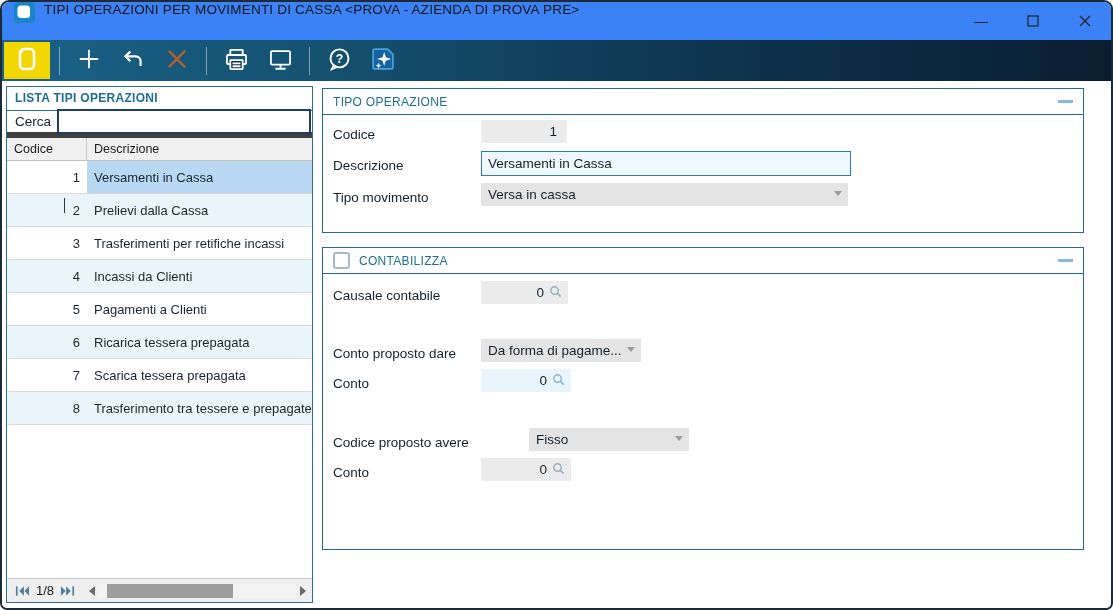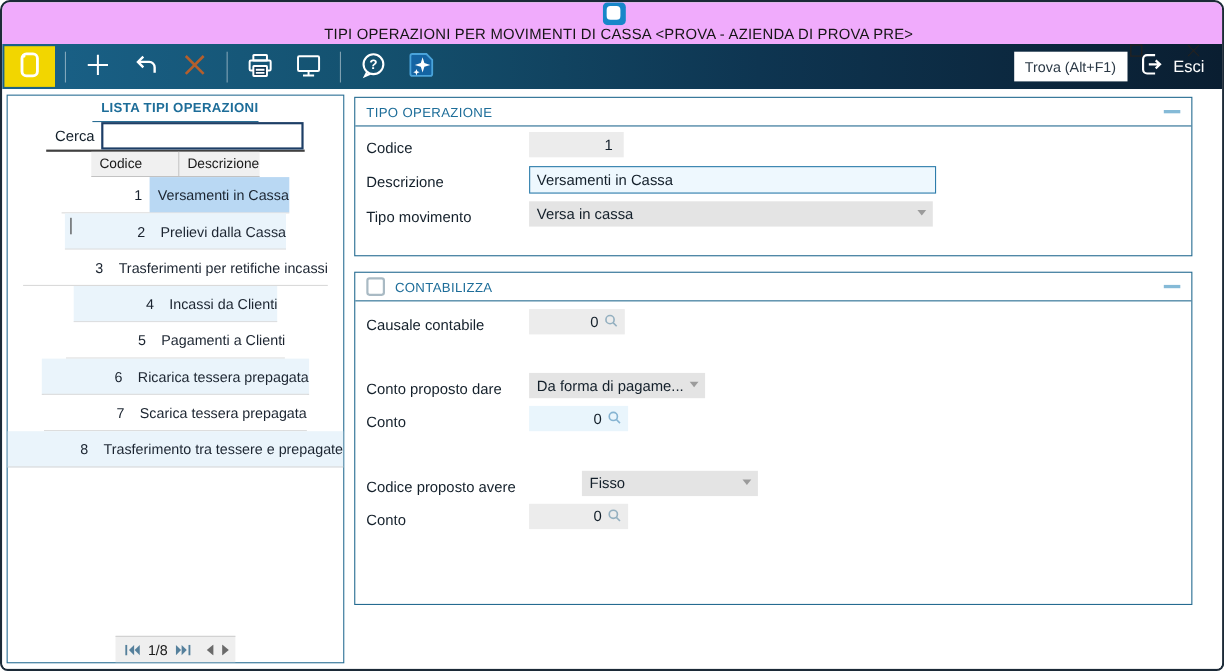--- a/index.html
+++ b/index.html
@@ -7,23 +7,22 @@
   body { font-family:"Liberation Sans", sans-serif; width:1113px; height:610px; }
 
   .window {
     position:relative; width:1113px; height:610px;
     border:2px solid #1c2a37; border-radius:9px 9px 7px 7px;
     overflow:hidden; background:#ffffff;
   }
 
   
   .titlebar {
-    height:38px; background:#f0abfc; display:flex; align-items:center;
+    height:38px; background:#3b82f6; display:flex; 
     padding-left:12px;
-    flex-direction:column;
   }
   .app-icon { width:21px; height:21px; margin-right:9px; flex:0 0 auto; }
   .title-text { font-size:13.5px; color:#151515; letter-spacing:.2px; }
   .win-controls { margin-left:auto; display:flex; height:100%; }
   .win-btn {
     width:52px; height:100%; display:flex; align-items:center; justify-content:center;
     font-size:14px; color:#222; background:transparent; border:none; cursor:default;
   }
   .win-btn svg { display:block; }
 
@@ -49,27 +48,27 @@
     display:flex; align-items:center; gap:7px; background:transparent; border:none;
     color:#ffffff; font-size:15px; font-family:"Liberation Sans", sans-serif; padding-right:6px;
   }
 
   
   .content { position:relative; height:527px; background:#ffffff; }
 
   
   .list-panel {
     position:absolute; left:4px; top:5px; width:307px; height:517px;
-    border:1px solid #2a6e94; display:flex; flex-direction:column; background:#fff;align-items:center;
+    border:1px solid #2a6e94; display:flex; flex-direction:column; background:#fff;
   }
   .list-title {
     height:24px; line-height:23px; padding-left:8px; font-size:12px; font-weight:bold;
     color:#1d6d99; border-bottom:1px solid #2a6e94; letter-spacing:.3px;
   }
-  .search-row { height:27px; display:flex; align-items:center; border-bottom:2px solid #404040; }
+  .search-row { height:27px; display:flex; align-items:center; border-bottom:6px solid #404040; }
   .search-label { font-size:13.5px; color:#14202b; padding-left:8px; width:50px; }
   .search-input {
     flex:1; height:25px; margin:1px 1px 1px 0; border:2px solid #1d3e66;
     font-size:13px; padding-left:4px; outline:none; font-family:"Liberation Sans", sans-serif;
   }
   .thead { height:23px; display:flex; background:#f0f0f0; border-bottom:1px solid #c2c2c2; }
   .th { font-size:12.5px; color:#1a1a1a; display:flex; align-items:center; }
   .th.c1 { width:80px; padding-left:7px; border-right:1px solid #c8c8c8; }
   .th.c2 { flex:1; padding-left:7px; }
   .trow { height:33px; display:flex; border-bottom:1px solid #dadada; background:#ffffff; }
@@ -224,32 +223,20 @@
     <button class="tb-btn">
       <span>
         <svg width="28" height="28" viewBox="0 0 24 24">
           <path d="M5 3.5 H16 L20.5 8 V19 a1.5 1.5 0 0 1 -1.5 1.5 H5 a1.5 1.5 0 0 1 -1.5 -1.5 V5 A1.5 1.5 0 0 1 5 3.5 Z" fill="#1464a3" stroke="#49a3da" stroke-width="1.4"></path>
           <path d="M13 6 L14.4 10.6 L19 12 L14.4 13.4 L13 18 L11.6 13.4 L7 12 L11.6 10.6 Z" fill="#ffffff"></path>
           <path d="M8.2 15.2 L8.9 17 L10.7 17.7 L8.9 18.4 L8.2 20.2 L7.5 18.4 L5.7 17.7 L7.5 17 Z" fill="#ffffff"></path>
         </svg>
       </span>
     </button>
 
-    <div class="toolbar-right">
-      <button class="trova-box">Trova (Alt+F1)</button>
-      <button class="esci-btn">
-        <span>
-          <svg width="25" height="25" viewBox="0 0 24 24" fill="none" stroke="#ffffff" stroke-width="1.9">
-            <path d="M14.5 4 H7.5 A3.5 3.5 0 0 0 4 7.5 V16.5 A3.5 3.5 0 0 0 7.5 20 H14.5"></path>
-            <path d="M9 12 H18.5 M15 8.5 L18.8 12 L15 15.5"></path>
-          </svg>
-        </span>
-        <span>Esci</span>
-      </button>
-    </div>
   </div>
 
   <div class="content">
 
     <div class="list-panel">
       <div class="list-title">LISTA TIPI OPERAZIONI</div>
       <div class="search-row">
         <span class="search-label">Cerca</span>
         <input class="search-input" value="" style="">
       </div>

